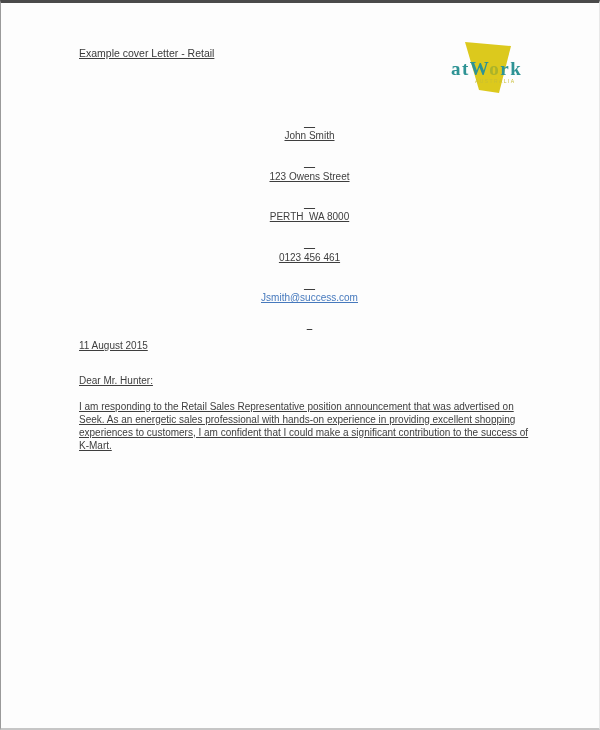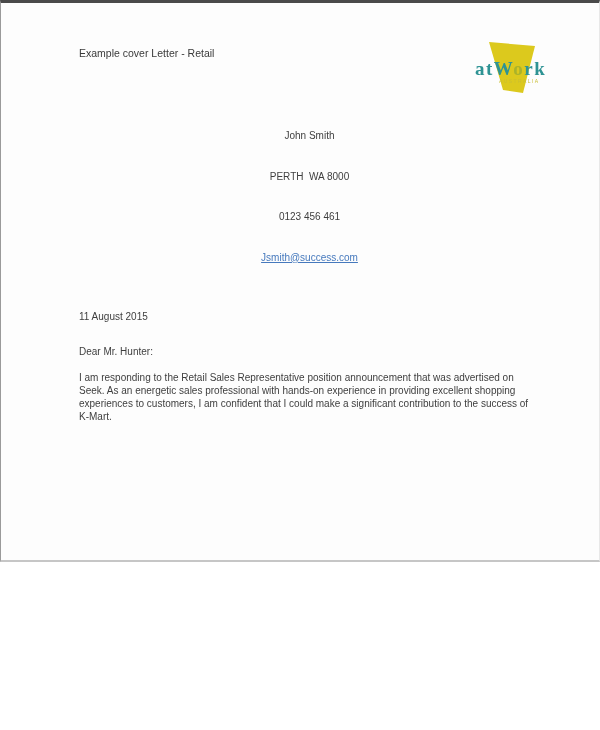--- a/index.html
+++ b/index.html
@@ -3,60 +3,61 @@
 <meta charset="utf-8">
 <style>
   html, body {
     margin: 0;
     padding: 0;
     background: #ffffff;
   }
   .page {
     position: relative;
     width: 600px;
-    height: 562px;
+    height: 730px;
     box-sizing: border-box;
     background: #fdfdfd;
     border-top: 3px solid #4a4a4a;
     border-left: 1px solid #9a9a9a;
     border-right: 1px solid #e8e8e8;
     border-bottom: 2px solid #c6c6c6;
     padding: 0 59px 5px 78px;
     overflow: hidden;
     font-family: "Liberation Sans", sans-serif;
     color: #3e3e3e;
     font-size: 10px;
     line-height: 13px;
+    text-decoration: underline;
   }
   .doc-title {
     margin-top: 44px;
     font-size: 10.5px;
     line-height: 13px;
     color: #3a3a3a;
   }
   .logo {
     position: absolute;
     top: 37px;
-    right: 40px;
+    right: 64px;
     width: 84px;
     height: 55px;
   }
   .sender {
     margin-top: 42px;
     text-align: center;
     line-height: 13.5px;
     white-space: pre-wrap;
   }
   .sender .email-link {
     color: #4679bd;
     text-decoration: underline;
     cursor: pointer;
   }
   .date-line {
-    margin-top: 19px;
+    margin-top: 7px;
   }
   .recipient {
     margin-top: 14px;
     line-height: 13px;
     white-space: pre-wrap;
   }
   .salutation {
     margin-top: 22px;
   }
   .para {
@@ -77,20 +78,21 @@
       <polygon points="14,2 60,6 48,53 28,50" fill="#DCC91D"></polygon>
       <text x="0" y="35" font-family="Liberation Serif, serif" font-weight="600" font-size="19" letter-spacing="1.5">
         <tspan fill="#2E9394">at</tspan><tspan fill="#2E9394">W</tspan><tspan fill="#AAB32A">o</tspan><tspan fill="#2E9394">rk</tspan>
       </text>
       <text x="24" y="43" font-family="Liberation Sans, sans-serif" font-size="5" letter-spacing="1.4" fill="#C9BE33">AUSTRALIA</text>
     </svg>
   </div>
 
   <div class="sender">
     <div>John Smith</div>
+    <div>123 Owens Street</div>
     <div>PERTH  WA 8000</div>
     <div>0123 456 461</div>
     <div><a class="email-link">Jsmith@success.com</a></div>
   </div>
 
   <div class="date-line">11 August 2015</div>
 
 
   <div class="salutation">Dear Mr. Hunter:</div>
 

